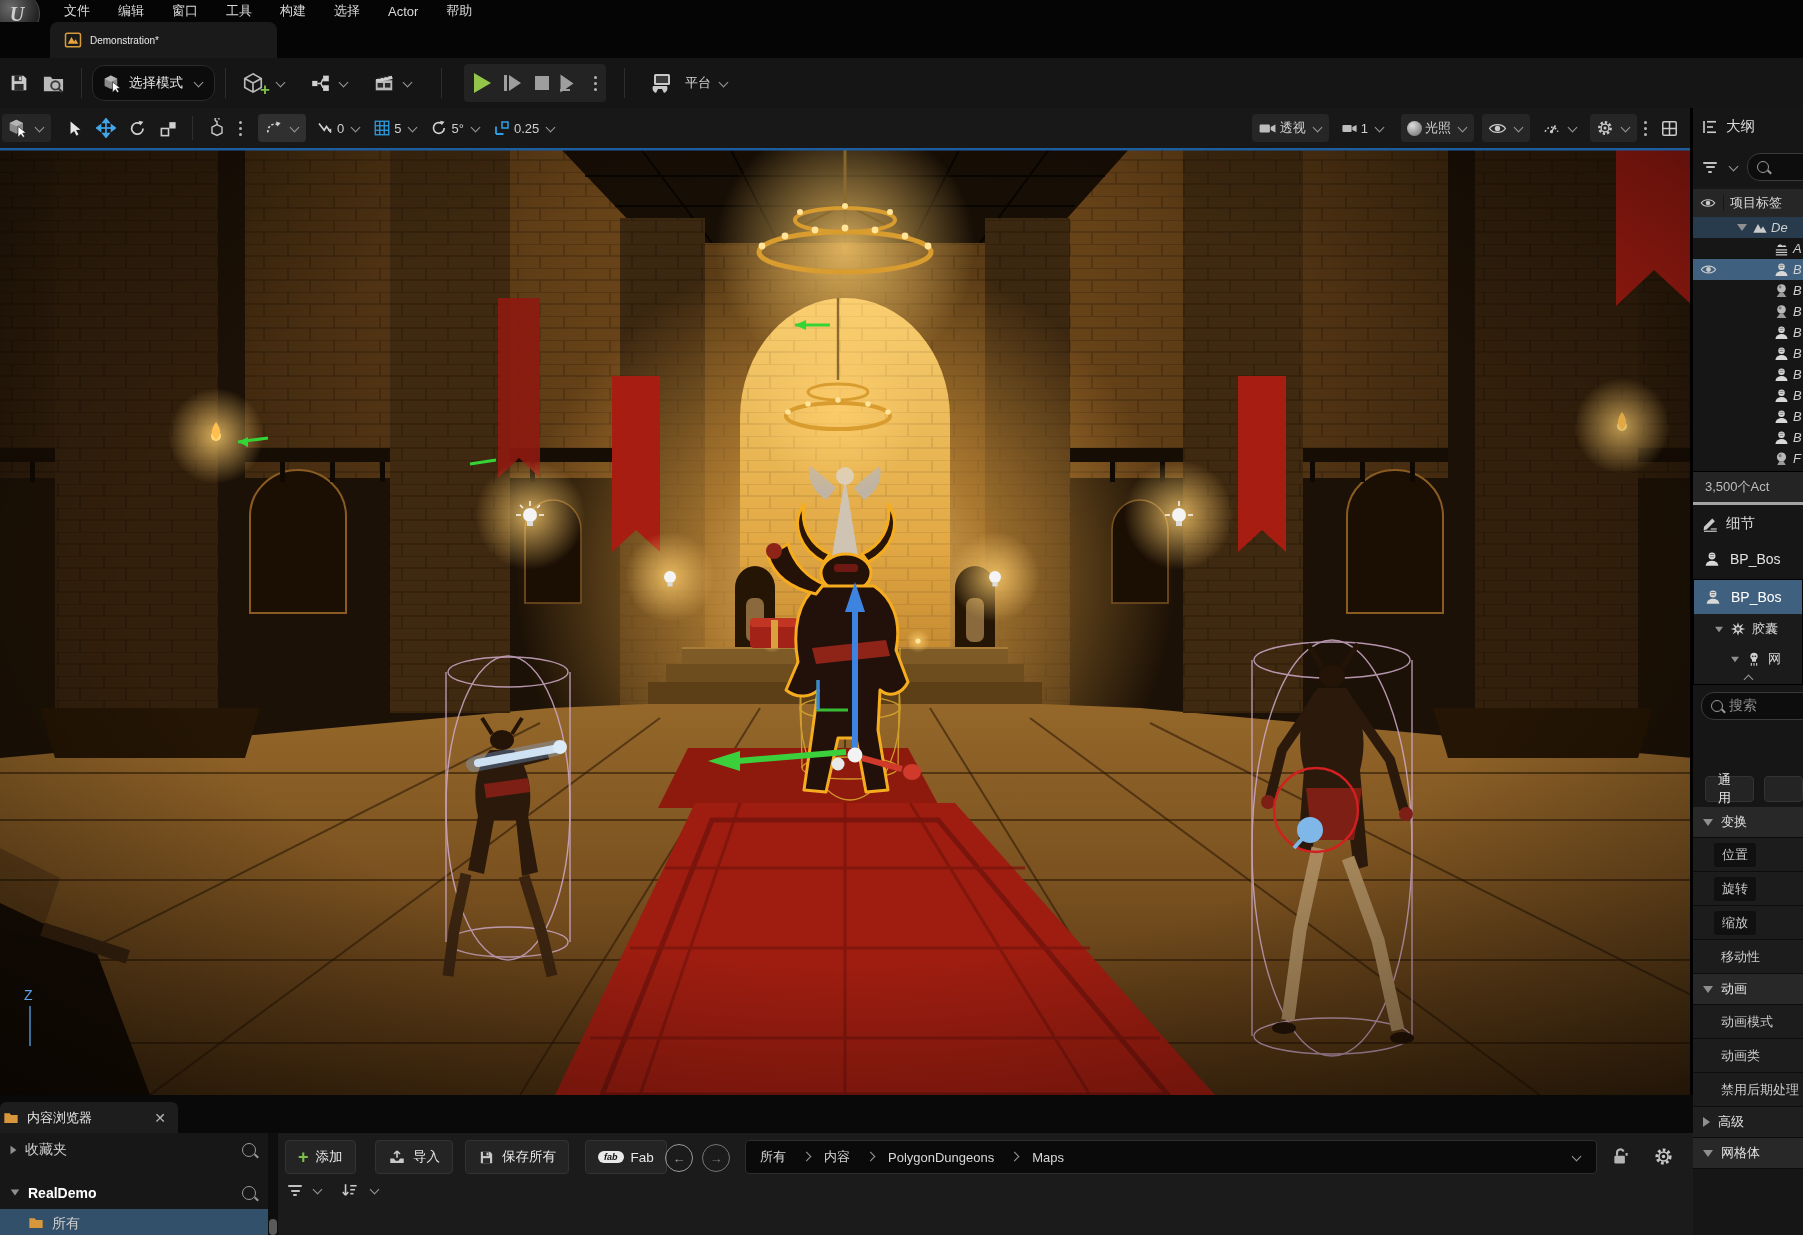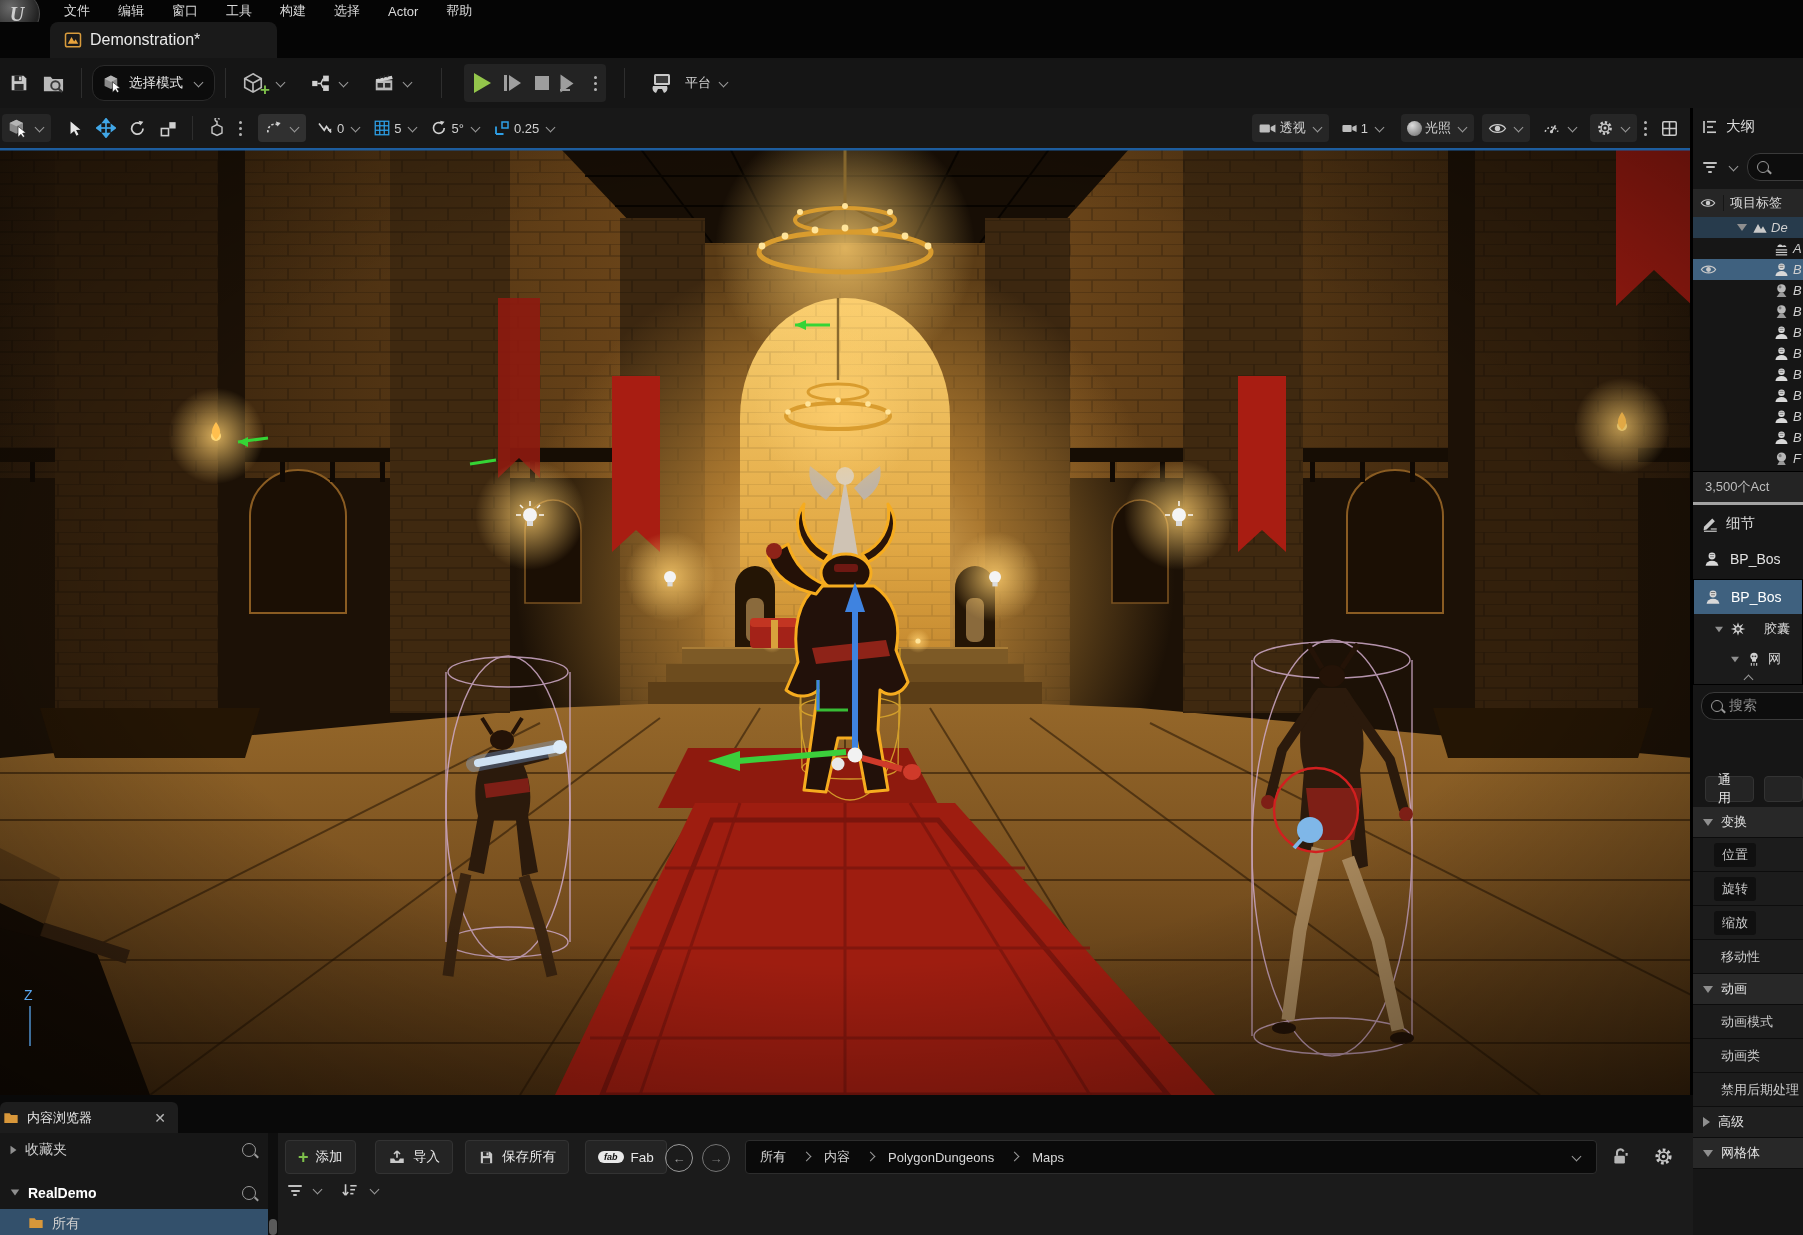--- a/index.html
+++ b/index.html
@@ -17,21 +17,21 @@
          border-top:7px solid #8f8f8f;flex:none;}
   .tri-r{width:0;height:0;border-top:5px solid transparent;border-bottom:5px solid transparent;
          border-left:7px solid #8f8f8f;flex:none;}
   .dots3{display:inline-flex;flex-direction:column;gap:3px;margin:0 4px;}
   .dots3 i{width:3px;height:3px;border-radius:50%;background:#b5b5b5;}
   
   #menubar{left:0;top:0;width:1803px;height:22px;background:#050505;display:flex;align-items:center;}
   #menubar .mi{padding:0 14px;color:#dadada;font-size:13px;}
   #tabrow{left:0;top:22px;width:1803px;height:36px;background:#050505;}
   #leveltab{left:50px;top:0;width:227px;height:36px;background:#1a1a1a;border-radius:8px 8px 0 0;
-            display:flex;align-items:center;gap:8px;padding-left:14px;box-sizing:border-box;font-size:16px;color:#e9e9e9;}
+            display:flex;align-items:center;gap:8px;padding-left:14px;box-sizing:border-box;font-size:10px;color:#e9e9e9;}
   #toolbar{left:0;top:58px;width:1803px;height:50px;background:#151515;display:flex;align-items:center;}
   .tsep{width:1px;height:30px;background:#2e2e2e;margin:0 10px;flex:none;}
   .tbtn{display:flex;align-items:center;gap:4px;padding:0 6px;height:36px;}
   #modebtn{background:#0c0c0c;border:1px solid #2a2a2a;border-radius:12px;height:34px;display:flex;
            align-items:center;gap:7px;padding:0 10px;color:#e4e4e4;font-size:13.5px;}
   #playgrp{background:#232323;border-radius:4px;height:38px;display:flex;align-items:center;padding:0 4px;gap:2px;}
   .pbtn{width:28px;height:30px;display:flex;align-items:center;justify-content:center;}
   
   #vptbar{left:0;top:108px;width:1693px;height:40px;background:#181818;display:flex;align-items:center;}
   .vbtn{display:flex;align-items:center;gap:3px;height:28px;padding:0 6px;border-radius:4px;color:#cfcfcf;font-size:13px;}
@@ -1047,21 +1047,21 @@
         </span>
       <span style="font-size:14px;color:#fff;white-space:nowrap;">BP_Bos</span>
     </div>
     <div class="row" style="height:30px;padding-left:20px;gap:6px;">
       <span class="tri-d" style="transform:scale(0.8);"></span>
       <span class="ico">
           <svg class="i" width="16" height="16">
             <use href="#s-burst"></use>
           </svg>
         </span>
-      <span style="white-space:nowrap;margin-left:12px;">胶囊</span>
+      <span style="white-space:nowrap;">胶囊</span>
     </div>
     <div class="row" style="height:30px;padding-left:36px;gap:6px;">
       <span class="tri-d" style="transform:scale(0.8);"></span>
       <span class="ico">
           <svg class="i" width="16" height="16">
             <use href="#s-skull"></use>
           </svg>
         </span>
       <span style="white-space:nowrap;">网</span>
     </div>

